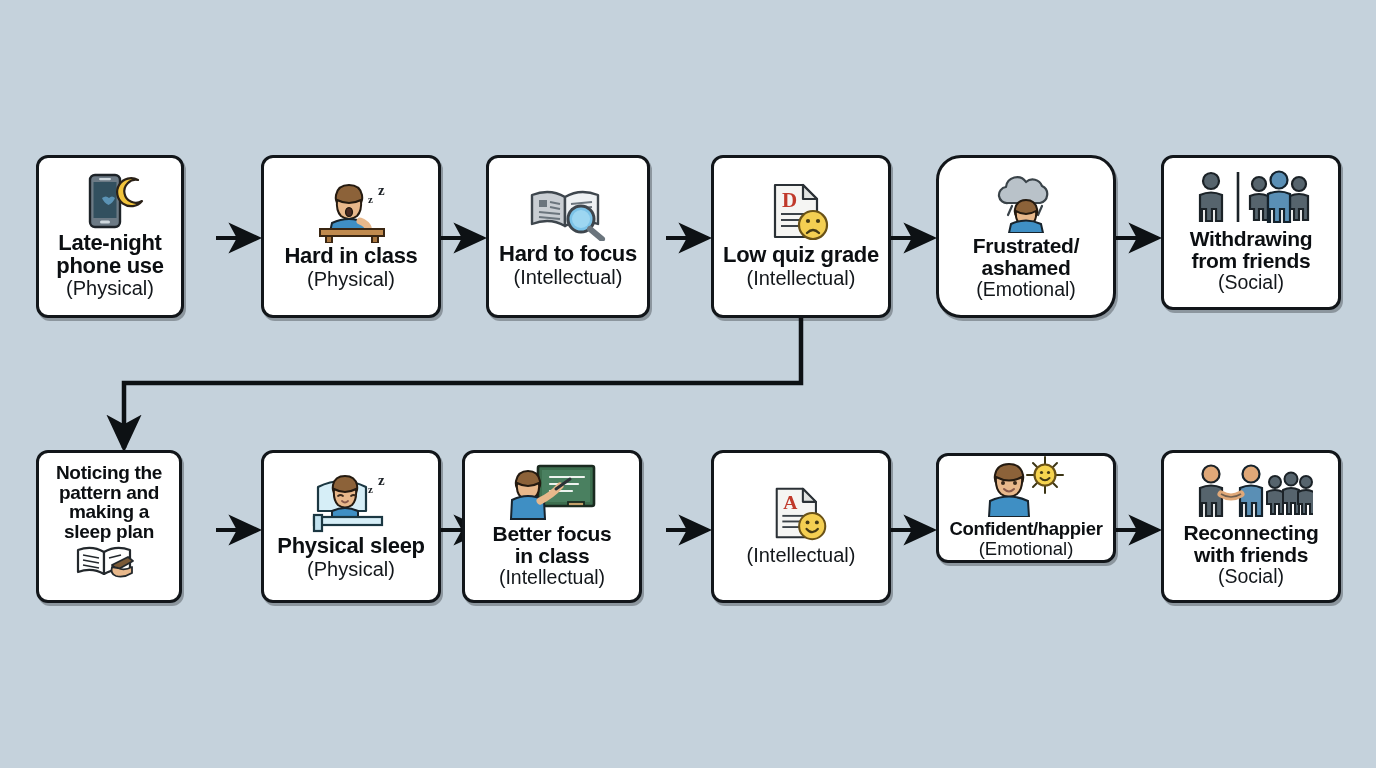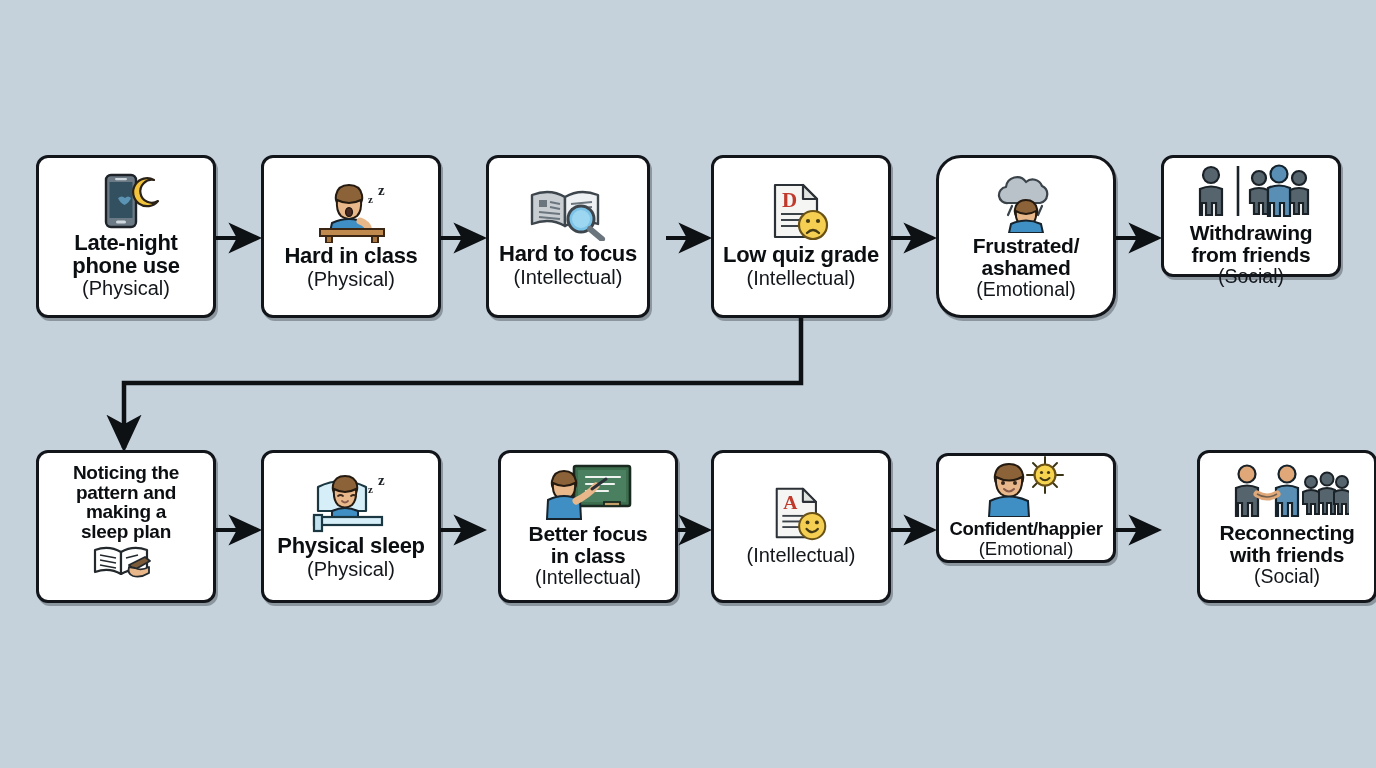--- a/index.html
+++ b/index.html
@@ -108,21 +108,21 @@
       <line x1="216" y1="530" x2="258" y2="530"></line>
       <line x1="441" y1="530" x2="483" y2="530"></line>
       <line x1="666" y1="530" x2="708" y2="530"></line>
       <line x1="891" y1="530" x2="933" y2="530"></line>
       <line x1="1116" y1="530" x2="1158" y2="530"></line>
     </g>
 
     <path d="M801,318 L801,383 L124,383 L124,448" stroke="#0d1114" stroke-width="4.5" fill="none" stroke-linejoin="miter" marker-end="url(#ah)"></path>
   </svg>
 
-  <div class="node fs-22" style="left:36px; top:155px; width:180px; height:163px;">
+  <div class="node fs-22" style="left:36px; top:155px; width:148px; height:163px;">
     <span class="node-icon">
       <svg width="76" height="58" viewBox="0 0 76 58">
         <rect x="18" y="3" width="30" height="52" rx="5" fill="#6c7a85" stroke="#1d2328" stroke-width="2.4"></rect>
         <rect x="21.5" y="10" width="23" height="36" fill="#32505f"></rect>
         <rect x="27" y="6" width="12" height="2.2" rx="1.1" fill="#cfd8de"></rect>
         <rect x="28" y="48.6" width="10" height="3" rx="1.5" fill="#cfd8de"></rect>
         <path d="M30 26 q4-3 7 0 q3-3 6 0 q-2 5 -6.5 7 q-4.5-2 -6.5-7 Z" fill="#5b93b5"></path>
         <path d="M66 8 a14 14 0 1 0 4 21 a11.5 11.5 0 1 1 -4 -21 Z" fill="#f2c43c" stroke="#2a2117" stroke-width="2.2" stroke-linejoin="round"></path>
       </svg>
     </span>
@@ -210,21 +210,21 @@
         <path d="M29 38 q2-9 11-9 q9 0 11 9 q1 5 -2 8 l-18 0 q-3-3 -2-8 Z" fill="#8c6239" stroke="#241a10" stroke-width="2"></path>
         <path d="M30 40 q10 6 20 0 q1 9 -4 13 q-6 4 -12 0 q-5-4 -4-13 Z" fill="#e8b88b" stroke="#241a10" stroke-width="2"></path>
         <path d="M25 53 q15-7 30 0 l2 9 l-34 0 Z" fill="#3f8fc4" stroke="#17232c" stroke-width="2"></path>
       </svg>
     </span>
     <div class="node-label">Frustrated/
 ashamed</div>
     <div class="node-cat">(Emotional)</div>
   </div>
 
-  <div class="node fs-21" style="left:1161px; top:155px; width:180px; height:122px;justify-content:space-between;">
+  <div class="node fs-21" style="left:1161px; top:155px; width:180px; height:155px;">
     <span class="node-icon">
       <svg width="120" height="56" viewBox="0 0 120 56">
         <g fill="#56646d" stroke="#1b2227" stroke-width="2.2">
           <circle cx="20" cy="11" r="8"></circle>
           <path d="M9 25 q11-5 22 0 l0 26 l-6 0 l0 -12 l-4 0 l0 12 l-6 0 l0 -12 l-4 0 l0 12 l-2 0 Z"></path>
         </g>
         <line x1="47" y1="2" x2="47" y2="52" stroke="#1b2227" stroke-width="2.6"></line>
         <g fill="#56646d" stroke="#1b2227" stroke-width="2.2">
           <circle cx="68" cy="14" r="7"></circle>
           <path d="M59 26 q9-4 18 0 l0 24 l-5 0 l0 -11 l-4 0 l0 11 l-5 0 l0 -11 l-4 0 Z"></path>
@@ -237,21 +237,21 @@
           <circle cx="88" cy="10" r="8.5"></circle>
           <path d="M77 24 q11-5 22 0 l0 28 l-6 0 l0 -13 l-4 0 l0 13 l-6 0 l0 -13 l-4 0 l0 13 l-2 0 Z"></path>
         </g>
       </svg>
     </span>
     <div class="node-label">Withdrawing
 from friends</div>
     <div class="node-cat">(Social)</div>
   </div>
 
-  <div class="node icon-below fs-19" style="left:36px; top:450px; width:180px; height:153px;">
+  <div class="node icon-below fs-19" style="left:36px; top:450px; width:146px; height:153px;">
     <div class="node-label">Noticing the
 pattern and
 making a
 sleep plan</div>
     <span class="node-icon below">
       <svg width="70" height="36" viewBox="0 0 70 36">
         <path d="M4 7 q14-5 26 2 l0 22 q-12-7 -26-2 Z" fill="#ffffff" stroke="#23282c" stroke-width="2.2" stroke-linejoin="round"></path>
         <path d="M56 7 q-14-5 -26 2 l0 22 q12-7 26-2 Z" fill="#ffffff" stroke="#23282c" stroke-width="2.2" stroke-linejoin="round"></path>
         <g stroke="#23282c" stroke-width="1.6">
           <line x1="9" y1="12" x2="25" y2="15"></line>
@@ -280,21 +280,21 @@
         <path d="M36 30 q3 3 6 0" fill="none" stroke="#8a5a4a" stroke-width="1.8" stroke-linecap="round"></path>
         <path d="M26 40 q13-6 26 0 l0 7 l-26 0 Z" fill="#3f8fc4" stroke="#17232c" stroke-width="2"></path>
         <rect x="8" y="46" width="68" height="8" fill="#d6eef7" stroke="#1b3742" stroke-width="2.2"></rect>
         <rect x="8" y="44" width="8" height="16" fill="#c2e2ef" stroke="#1b3742" stroke-width="2.2"></rect>
       </svg>
     </span>
     <div class="node-label">Physical sleep</div>
     <div class="node-cat">(Physical)</div>
   </div>
 
-  <div class="node fs-21" style="left:498px; top:450px; width:180px; height:153px;">
+  <div class="node fs-21" style="left:462px; top:450px; width:180px; height:153px;">
     <span class="node-icon">
       <svg width="92" height="58" viewBox="0 0 92 58">
         <rect x="32" y="3" width="56" height="40" rx="2" fill="#3d6f4f" stroke="#1a2a20" stroke-width="2.6"></rect>
         <rect x="36" y="7" width="48" height="32" fill="#4a8060"></rect>
         <g stroke="#eef3ef" stroke-width="2.2" stroke-linecap="round">
           <line x1="44" y1="14" x2="78" y2="14"></line>
           <line x1="44" y1="21" x2="72" y2="21"></line>
           <line x1="44" y1="28" x2="66" y2="28"></line>
         </g>
         <rect x="62" y="39" width="16" height="4" fill="#c2a06a" stroke="#1a2a20" stroke-width="1.8"></rect>
@@ -352,21 +352,21 @@
         <circle cx="20" cy="28" r="2" fill="#3b2a1c"></circle>
         <circle cx="32" cy="28" r="2" fill="#3b2a1c"></circle>
         <path d="M21 34 q5 5 10 0" fill="none" stroke="#8a5a4a" stroke-width="2" stroke-linecap="round"></path>
         <path d="M7 46 q19-9 38 0 l1 16 l-40 0 Z" fill="#3f8fc4" stroke="#17232c" stroke-width="2"></path>
       </svg>
     </span>
     <div class="node-label">Confident/happier</div>
     <div class="node-cat">(Emotional)</div>
   </div>
 
-  <div class="node fs-21" style="left:1161px; top:450px; width:180px; height:153px;margin-left:36px;">
+  <div class="node fs-21" style="left:1161px; top:450px; width:180px; height:153px;">
     <span class="node-icon">
       <svg width="124" height="56" viewBox="0 0 124 56">
         <g fill="#56646d" stroke="#1b2227" stroke-width="2">
           <circle cx="86" cy="18" r="6"></circle>
           <path d="M78 28 q8-4 16 0 l0 22 l-4 0 l0 -10 l-4 0 l0 10 l-4 0 l0 -10 l-4 0 Z"></path>
           <circle cx="102" cy="15" r="6.5"></circle>
           <path d="M94 26 q8-4 16 0 l0 24 l-4 0 l0 -11 l-4 0 l0 11 l-4 0 l0 -11 l-4 0 Z"></path>
           <circle cx="117" cy="18" r="6"></circle>
           <path d="M109 28 q8-4 16 0 l0 22 l-4 0 l0 -10 l-4 0 l0 10 l-4 0 l0 -10 l-4 0 Z"></path>
         </g>

